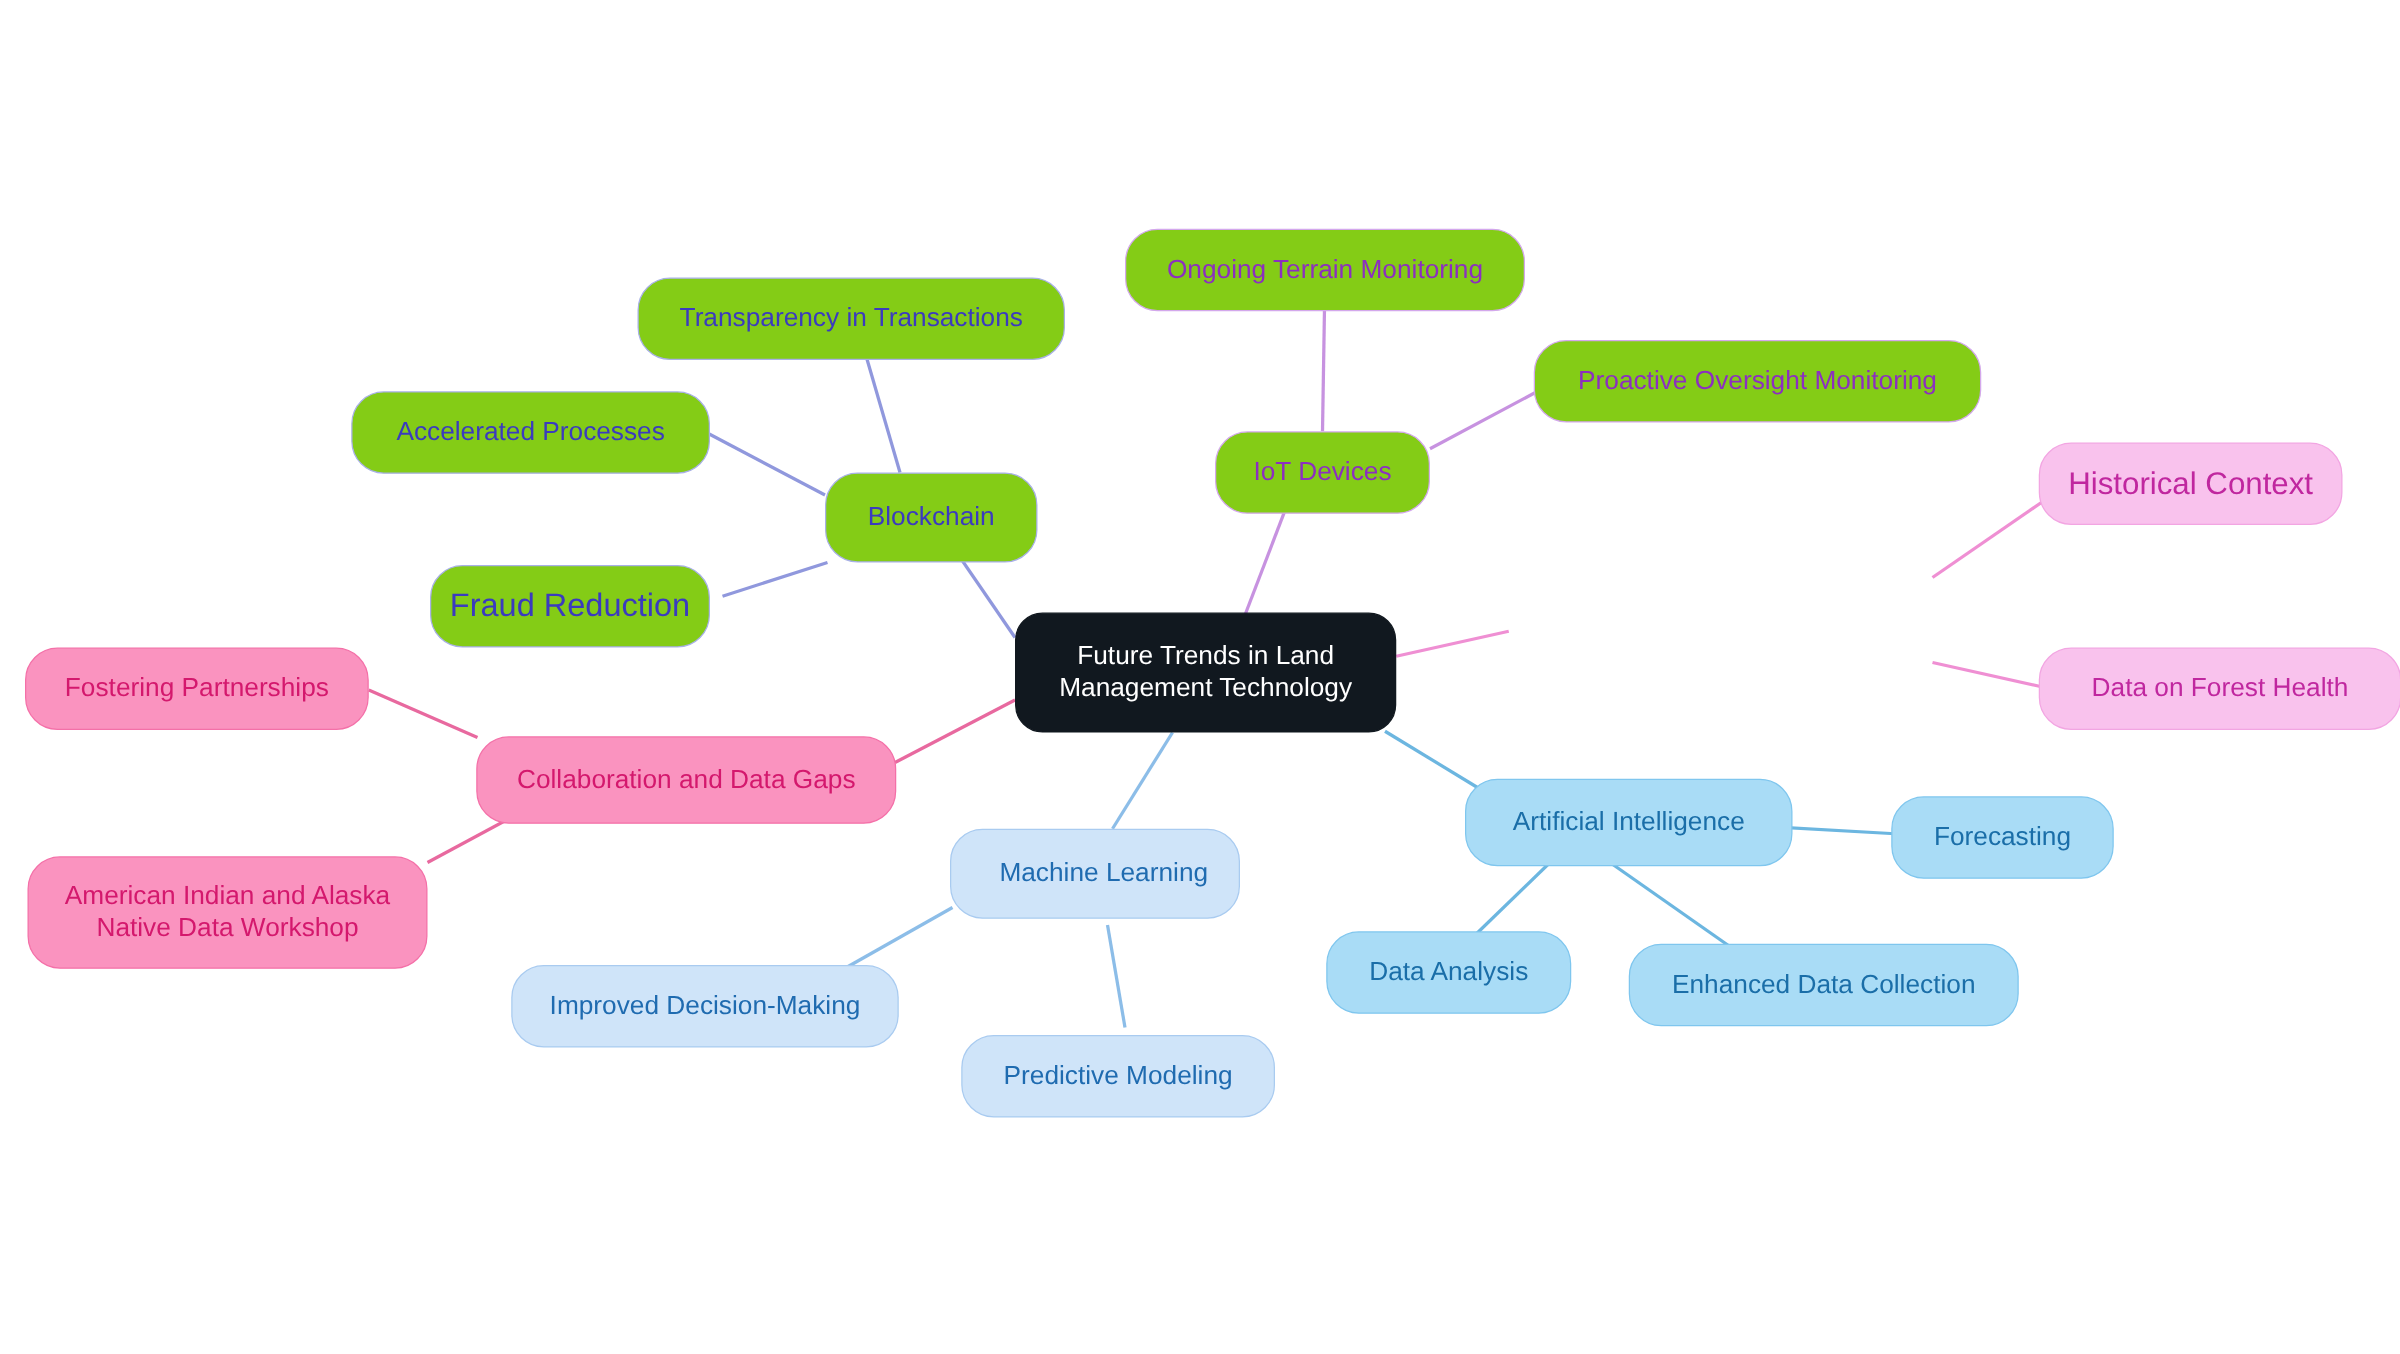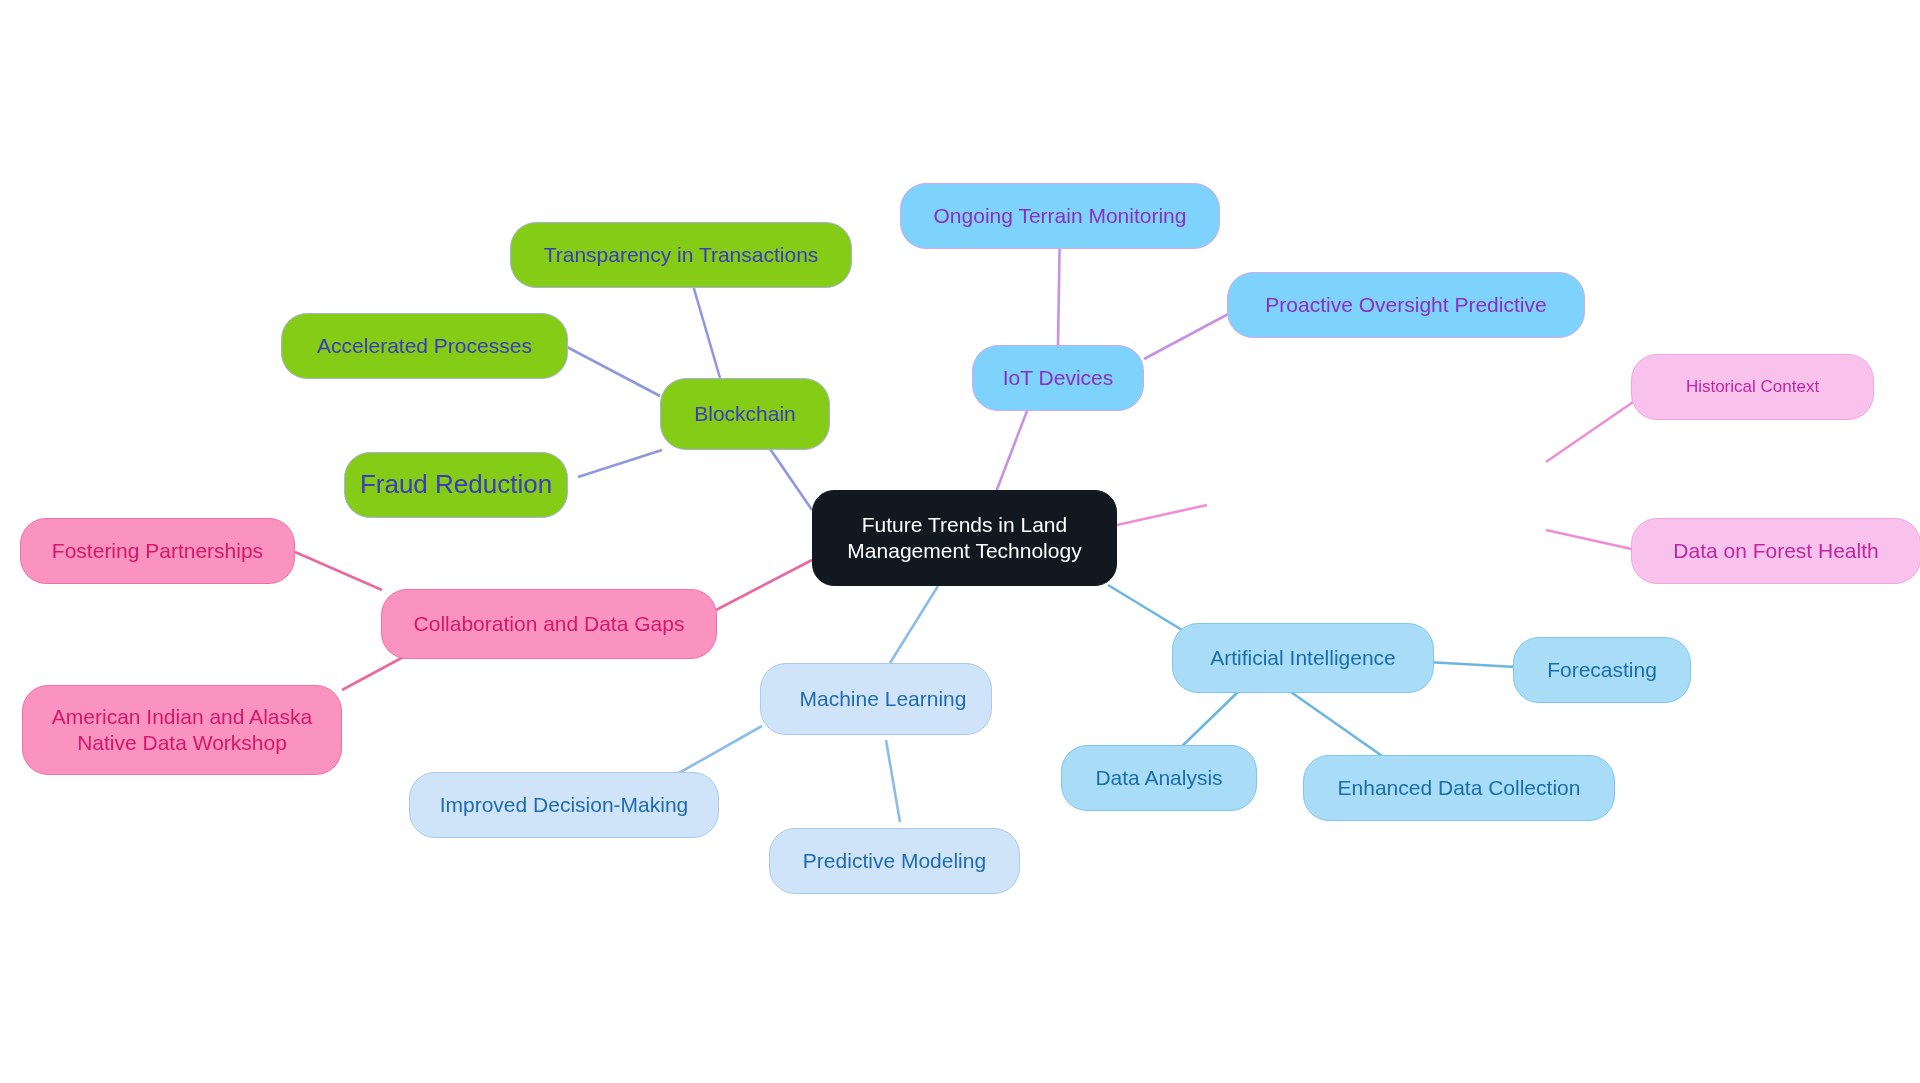--- a/index.html
+++ b/index.html
@@ -48,21 +48,21 @@
     z-index: 3;
   }
   
   .fam-blockchain {
     background: #84cc16;
     border-color: #a8b0e6;
     color: #3b3bbf;
   }
   
   .fam-iot {
-    background: #7dd3fc;
+    background: #84cc16;
     border-color: #d3a8ec;
     color: #8c2fc0;
   }
   
   .fam-fia {
     background: #f9c2ed;
     border-color: #f2a5e2;
     color: #c0279f;
   }
   
@@ -126,24 +126,24 @@
   <div class="node fam-blockchain" style="left:510px; top:222px; width:342px; height:66px; font-size:21px;">Transparency in Transactions</div>
 
   <div class="node fam-blockchain" style="left:281px; top:313px; width:287px; height:66px; font-size:21px;">Accelerated Processes</div>
 
   <div class="node fam-blockchain" style="left:344px; top:452px; width:224px; height:66px; font-size:26px;">Fraud Reduction</div>
 
   <div class="node fam-iot" style="left:972px; top:345px; width:172px; height:66px; font-size:21px;">IoT Devices</div>
 
   <div class="node fam-iot" style="left:900px; top:183px; width:320px; height:66px; font-size:21px;">Ongoing Terrain Monitoring</div>
 
-  <div class="node fam-iot" style="left:1227px; top:272px; width:358px; height:66px; font-size:21px;">Proactive Oversight Predictive</div>
+  <div class="node fam-iot" style="left:1227px; top:272px; width:358px; height:66px; font-size:21px;">Proactive Oversight Monitoring</div>
 
 
-  <div class="node fam-fia" style="left:1631px; top:354px; width:243px; height:66px; font-size:17px;">Historical Context</div>
+  <div class="node fam-fia" style="left:1631px; top:354px; width:243px; height:66px; font-size:25px;">Historical Context</div>
 
   <div class="node fam-fia" style="left:1631px; top:518px; width:290px; height:66px; font-size:21px;">Data on Forest Health</div>
 
   <div class="node fam-ai" style="left:1172px; top:623px; width:262px; height:70px; font-size:21px;">Artificial Intelligence</div>
 
   <div class="node fam-ai" style="left:1513px; top:637px; width:178px; height:66px; font-size:21px;">Forecasting</div>
 
   <div class="node fam-ai" style="left:1061px; top:745px; width:196px; height:66px; font-size:21px;">Data Analysis</div>
 
   <div class="node fam-ai" style="left:1303px; top:755px; width:312px; height:66px; font-size:21px;">Enhanced Data Collection</div>

